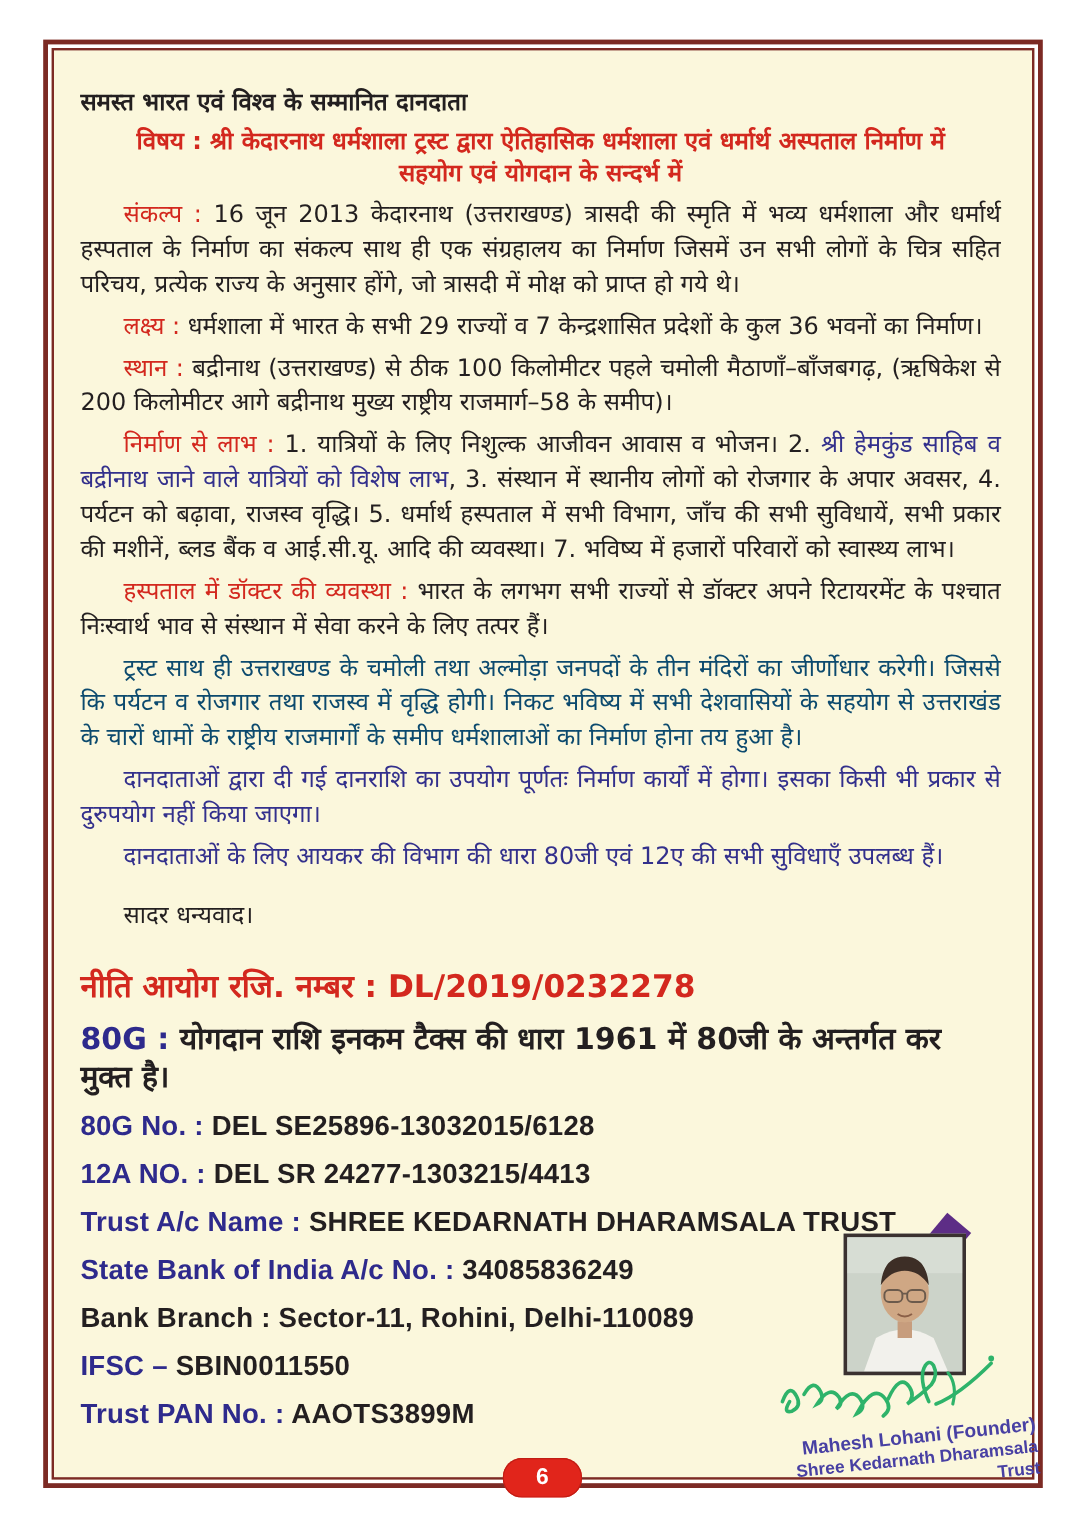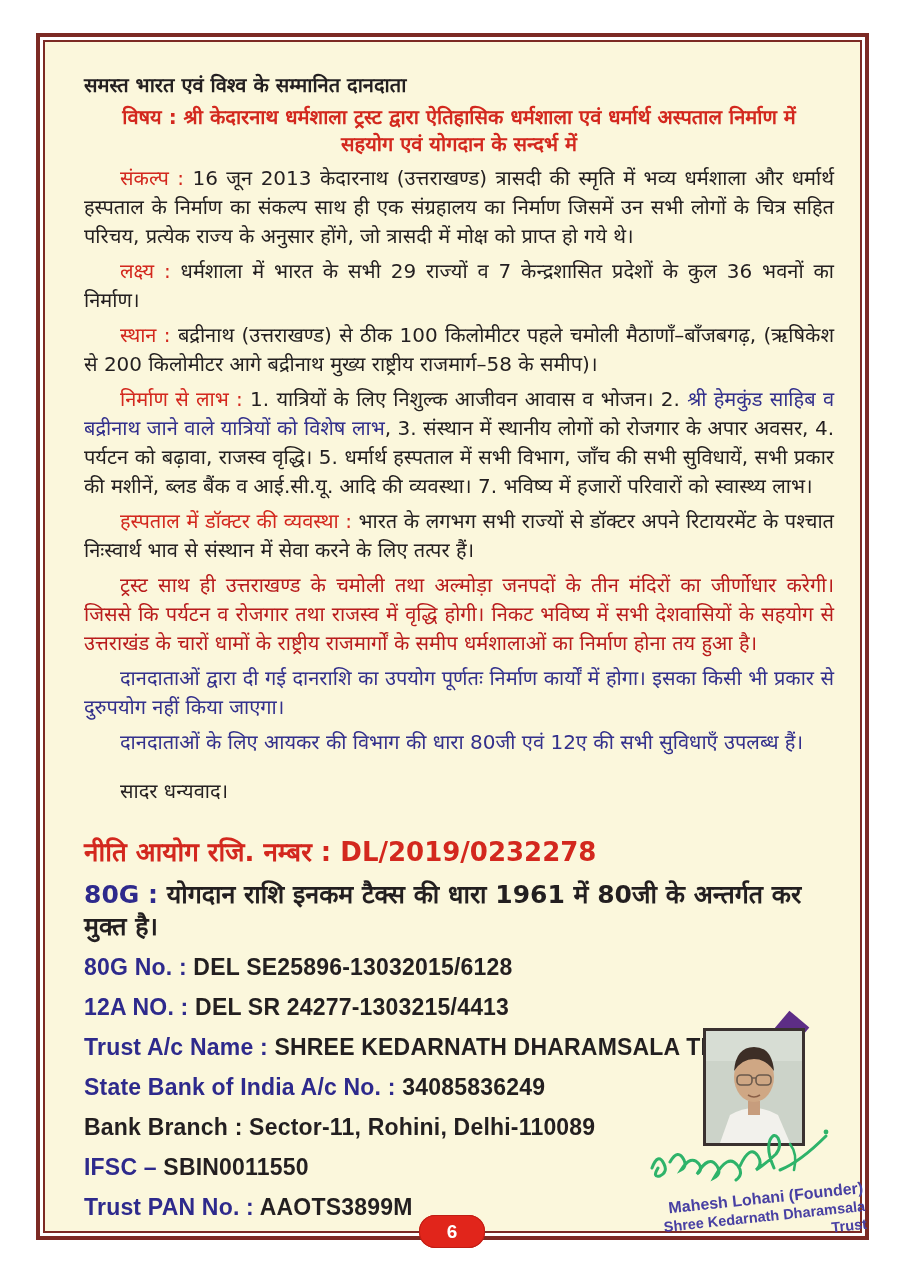--- a/index.html
+++ b/index.html
@@ -11,34 +11,34 @@
   .page{position:absolute;inset:0;width:905px;height:1280px;overflow:hidden;}
 
   
   .frame{
     position:absolute;left:36px;top:33px;right:36px;bottom:40px;
     border:4px solid #7c2a24;background:#ffffff;padding:3px;box-sizing:border-box;
   }
   .inner{
     width:100%;height:100%;box-sizing:border-box;
     border:2px solid #7c2a24;background:#fbf7dc;
-    padding:26px 26px 0 39px;overflow:hidden;position:relative;
+    padding:26px 26px 0 22px;overflow:hidden;position:relative;
   }
 
   p{margin:0;}
   .salutation{font-size:20px;line-height:30px;color:#231f20;font-weight:600;margin-top:2px;}
   .subject{color:#d3281e;font-weight:700;font-size:20px;line-height:27px;text-align:center;}
   .subject.first{margin-top:4px;}
   .para{
     font-size:20px;line-height:29px;color:#231f20;text-align:justify;
     text-indent:36px;margin-top:6px;
   }
   .lead{color:#d3281e;font-weight:400;}
   .blue-seg{color:#33308c;}
-  .red-para{color:#b91c1c;}
+  .red-para{color:#0c4a6e;}
   .blue-para{color:#33308c;}
   .thanks{font-size:20px;line-height:28px;color:#231f20;margin-top:20px;text-indent:36px;margin-bottom:14px;}
 
   .reg{margin-top:30px;}
   .niti{
     font-size:26px;line-height:34px;font-weight:700;color:#d3281e;margin-bottom:10px;letter-spacing:0;
   }
   .g80note{font-size:25px;line-height:32px;font-weight:700;color:#231f20;margin-bottom:10px;}
   .navy{color:#2e2a8c;font-weight:700;}
   .bank-line{

